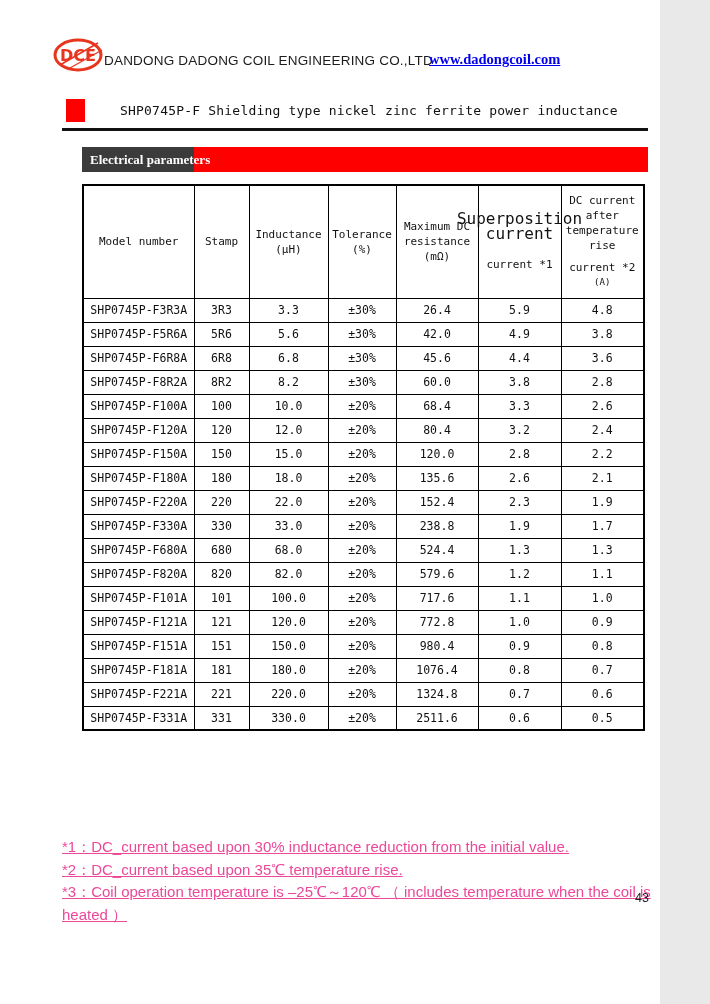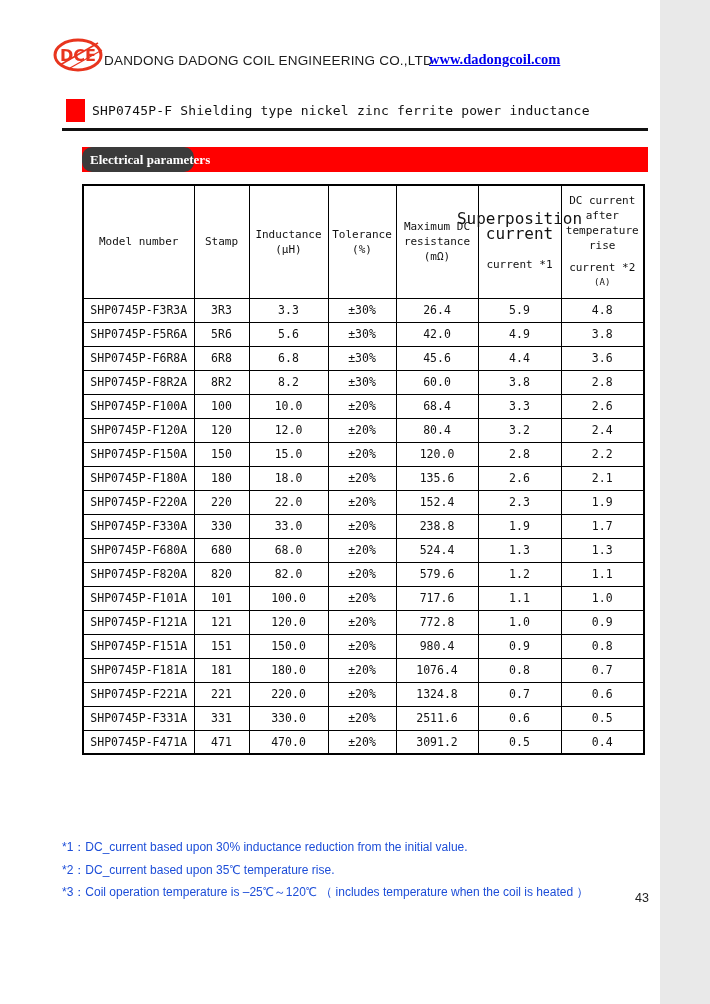--- a/index.html
+++ b/index.html
@@ -18,52 +18,52 @@
   }
   .website {
     position:absolute; left:429px; top:51px;
     font-family:"Liberation Serif",serif; font-weight:bold; font-size:14.5px;
     color:#0000ee; text-decoration:underline; white-space:nowrap;
   }
 
   
   .title-square { position:absolute; left:66px; top:99px; width:19px; height:23px; background:#ff0000; }
   .part-title {
-    position:absolute; left:92px; top:103px;
+    position:absolute; left:120px; top:103px;
     font-family:"DejaVu Sans Mono",monospace; font-size:13px; color:#111;
     letter-spacing:0.2px; white-space:nowrap;
   }
   .title-rule { position:absolute; left:62px; top:128px; width:586px; height:3px; background:#111; }
 
   
   .section-bar { position:absolute; left:82px; top:147px; width:566px; height:25px; background:#ff0000; display:flex; }
   .section-label {
     width:112px; height:25px; background:#3b3b3b; color:#ffffff;
     font-family:"Liberation Serif",serif; font-weight:bold; font-size:13px;
-    display:flex; align-items:center; padding-left:8px; white-space:nowrap;border-radius:10px;
+    display:flex; align-items:center; padding-left:8px; white-space:nowrap;
   }
 
   
   .params-table {
     position:absolute; left:82px; top:184px; width:561px;
     border-collapse:collapse; table-layout:fixed;
     border:2px solid #000;
     font-family:"DejaVu Sans Mono",monospace; color:#111;
   }
   .params-table th, .params-table td { border:1.5px solid #000; text-align:center; vertical-align:middle; }
   .params-table th { height:113px; font-weight:normal; font-size:11px; }
   .params-table td { height:24px; font-size:11.5px; padding:0; }
   .th-flex { display:flex; flex-direction:column; align-items:center; justify-content:center; line-height:15px; }
   .th-gap { height:16px; }
   .th-gap-sm { height:7px; }
   .th-small { font-size:9px; }
   .th-sup { font-size:16px; }
 
   
-  .notes { position:absolute; left:62px; top:836px; width:600px; font-size:12px; color:#1d4ed8; }
+  .notes { position:absolute; left:62px; top:836px; width:600px; font-size:15px; color:#ec4899;text-decoration:underline; }
   .note-line { line-height:22.5px; }
 
   
   .page-number { position:absolute; left:635px; top:891px; font-size:12.5px; color:#222; }
 </style>
 </head>
 <body>
 
 <div class="page">
 
@@ -302,29 +302,20 @@
         </tr>
         <tr>
           <td>SHP0745P-F331A</td>
           <td>331</td>
           <td>330.0</td>
           <td>±20%</td>
           <td>2511.6</td>
           <td>0.6</td>
           <td>0.5</td>
         </tr>
-        <tr>
-          <td>SHP0745P-F471A</td>
-          <td>471</td>
-          <td>470.0</td>
-          <td>±20%</td>
-          <td>3091.2</td>
-          <td>0.5</td>
-          <td>0.4</td>
-        </tr>
       </tbody>
   </table>
 
   <div class="notes">
     <div class="note-line">*1：DC_current based upon 30% inductance reduction from the initial value.</div>
     <div class="note-line">*2：DC_current based upon 35℃  temperature rise.</div>
     <div class="note-line">*3：Coil operation temperature is –25℃～120℃ （ includes temperature when the coil is heated ）</div>
   </div>
 
   <div class="page-number">43</div>

